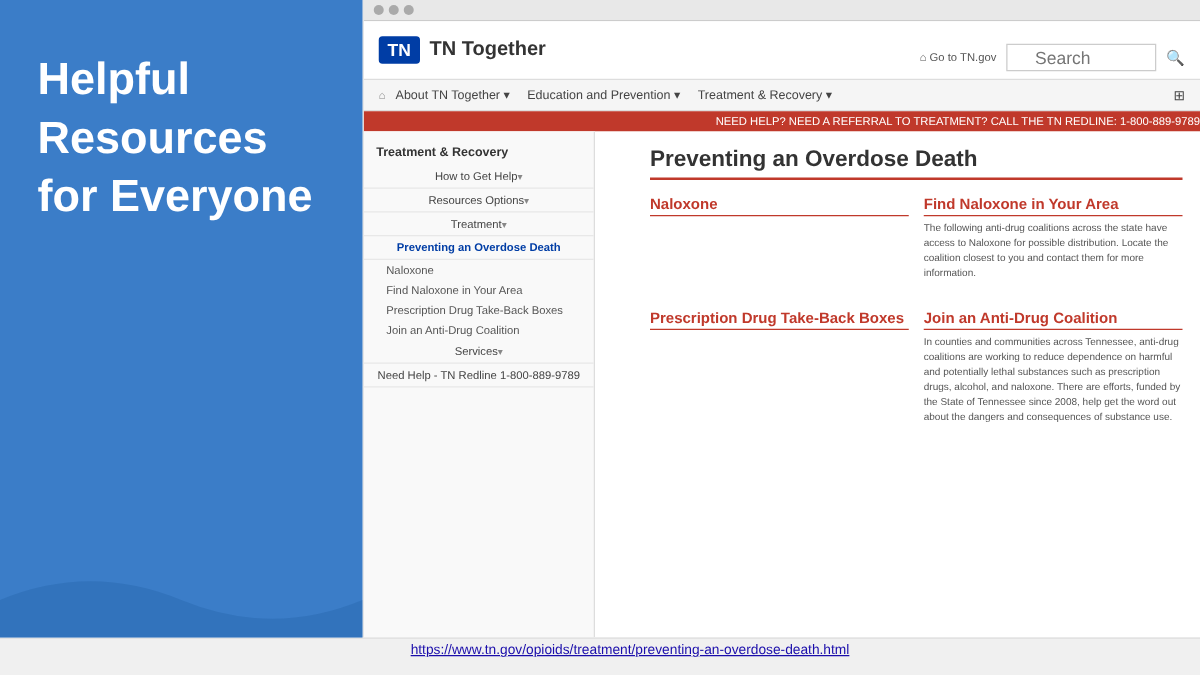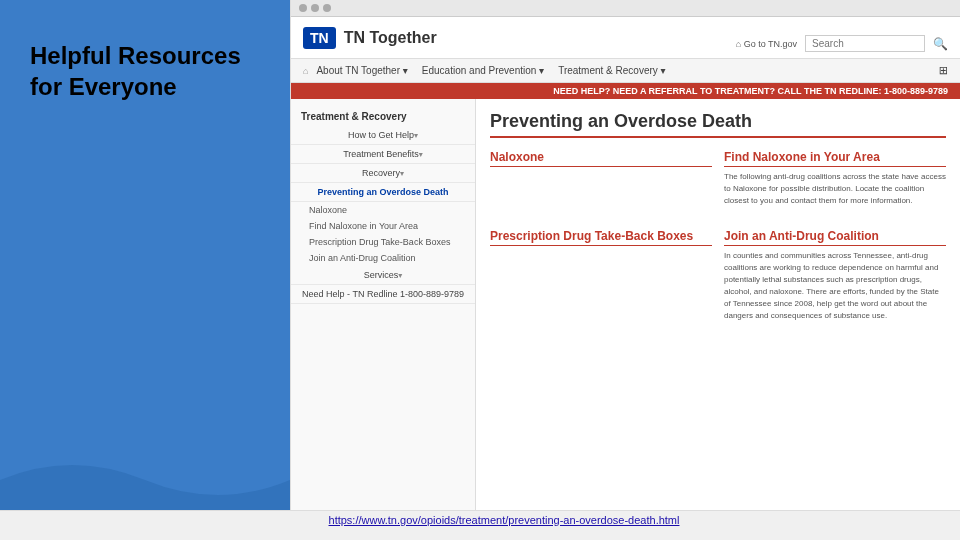--- a/index.html
+++ b/index.html
@@ -24,22 +24,22 @@
     .left-panel {
       width: 290px;
       min-width: 290px;
       background: #3b7dc8;
       display: flex;
       align-items: flex-start;
       padding: 40px 30px;
       position: relative;
     }
     .left-panel-title {
-      color: #000000;
-      font-size: 24px;
+      color: #ffffff;
+      font-size: 36px;
       font-weight: bold;
       line-height: 1.3;
     }
     
     .left-panel-wave {
       position: absolute;
       bottom: 0;
       left: 0;
       width: 100%;
     }
@@ -101,22 +101,22 @@
       align-items: center;
       gap: 8px;
       margin-top: 12px;
     }
     .goto-tn {
       font-size: 9px;
       color: #555;
     }
     .search-bar {
       border: 1px solid #ccc;
-      padding: 2px 6px;
-      font-size: 10px;
+      padding: 2px 22px;
+      font-size: 14px;
       width: 120px;
     }
 
     
     .site-nav {
       background: #f5f5f5;
       padding: 4px 12px;
       display: flex;
       align-items: center;
       gap: 2px;
@@ -132,30 +132,31 @@
       gap: 2px;
       text-align: center;
     }
     .nav-separator { margin-left: auto; }
 
     
     .red-banner {
       background: #c0392b;
       color: #fff;
       font-size: 9px;
-      font-weight: bold;
+      font-weight: normal;
       text-align: right;
-      padding: 3px 12px;
+      padding: 3px 0;
     }
 
     
     .page-content {
       display: flex;
       flex: 1;
       overflow: hidden;
+      gap: 30px;
     }
 
     
     .sidebar {
       width: 185px;
       min-width: 185px;
       background: #f9f9f9;
       border-right: 1px solid #ddd;
       padding: 8px 0;
       font-size: 9px;
@@ -290,25 +291,25 @@
 
     <div class="page-content">
 
       <div class="sidebar">
         <div class="sidebar-section-title">Treatment &amp; Recovery</div>
         <div class="sidebar-item">
           <span>How to Get Help</span>
           <span class="chevron">▾</span>
         </div>
         <div class="sidebar-item">
-          <span>Treatment Benefits</span>
+          <span>Resources Options</span>
           <span class="chevron">▾</span>
         </div>
         <div class="sidebar-item">
-          <span>Recovery</span>
+          <span>Treatment</span>
           <span class="chevron">▾</span>
         </div>
         <div class="sidebar-item active">
           <span>Preventing an Overdose Death</span>
         </div>
         <div class="sidebar-subitem">
           <span>Naloxone</span>
         </div>
         <div class="sidebar-subitem">
           <span>Find Naloxone in Your Area</span>

